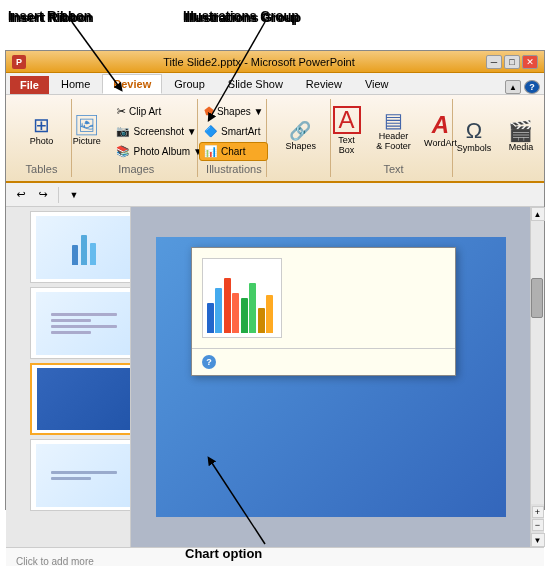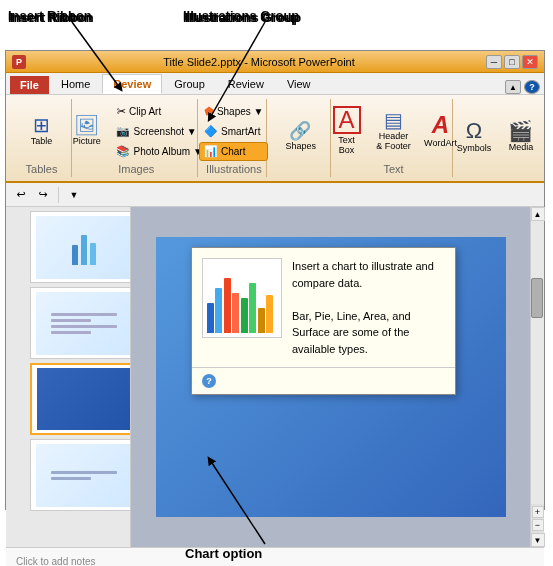--- a/index.html
+++ b/index.html
@@ -431,35 +431,36 @@
       <div class="title-bar-btn">□</div>
       <div class="title-bar-btn close">✕</div>
     </div>
   </div>
 
   <div class="ribbon-tabs">
     <div class="ribbon-tab" style="background:#c0392b;color:white;font-weight:bold;border:none;padding:3px 10px;">File</div>
     <div class="ribbon-tab">Home</div>
     <div class="ribbon-tab active">Review</div>
     <div class="ribbon-tab">Group</div>
+    <div class="ribbon-tab">Slide Show</div>
     <div class="ribbon-tab">Review</div>
     <div class="ribbon-tab">View</div>
     <div style="margin-left:auto;display:flex;align-items:center;gap:3px;padding-right:4px;">
       <div class="title-bar-btn" style="font-size:8px;">▲</div>
       <div class="title-bar-btn" style="background:#1155aa;color:white;border-radius:50%;font-weight:bold;">?</div>
     </div>
   </div>
 
   <div class="ribbon">
 
     <div class="ribbon-group">
       <div class="ribbon-group-content">
         <div class="ribbon-btn-large">
           <div class="btn-icon icon-table">⊞</div>
-          <div class="btn-label">Table</div>
+          <div class="btn-label">Photo</div>
         </div>
       </div>
       <div class="ribbon-group-label">Tables</div>
     </div>
 
     <div class="ribbon-group">
       <div class="ribbon-group-content">
         <div class="ribbon-btn-large">
           <div class="btn-icon icon-picture">🖼</div>
           <div class="btn-label">Picture</div>
@@ -619,25 +620,20 @@
             </div>
             <div class="preview-bar-group">
               <div class="preview-bar" style="height:35px;background:#22aa44;"></div>
               <div class="preview-bar" style="height:50px;background:#44cc66;"></div>
             </div>
             <div class="preview-bar-group">
               <div class="preview-bar" style="height:25px;background:#cc8800;"></div>
               <div class="preview-bar" style="height:38px;background:#ffaa22;"></div>
             </div>
           </div>
-          <div class="tooltip-text">
-            <div>Insert a chart to illustrate and compare data.</div>
-            <br>
-            <div>Bar, Pie, Line, Area, and Surface are some of the available types.</div>
-          </div>
         </div>
         <div class="tooltip-footer">
           <div class="info-icon">?</div>
         </div>
       </div>
     </div>
 
     <div class="scrollbar-v">
       <div class="scrollbar-arrow">▲</div>
       <div class="scrollbar-track">
@@ -645,20 +641,20 @@
       </div>
       <div class="zoom-btns">
         <div class="zoom-btn">+</div>
         <div class="zoom-btn">−</div>
       </div>
       <div class="scrollbar-arrow">▼</div>
     </div>
   </div>
 
   <div class="notes-area">
-    <span>Click to add notes</span>
+    <span>Click to add more</span>
   </div>
 
 </div>
 
 <div style="position:absolute;top:10px;left:8px;font-size:13px;font-weight:bold;font-family:Arial,sans-serif;">Insert Ribbon</div>
 <div style="position:absolute;top:10px;left:183px;font-size:13px;font-weight:bold;font-family:Arial,sans-serif;">Illustrations Group</div>
 <div style="position:absolute;top:546px;left:185px;font-size:13px;font-weight:bold;font-family:Arial,sans-serif;">Chart option</div>
 
 </body></html>

